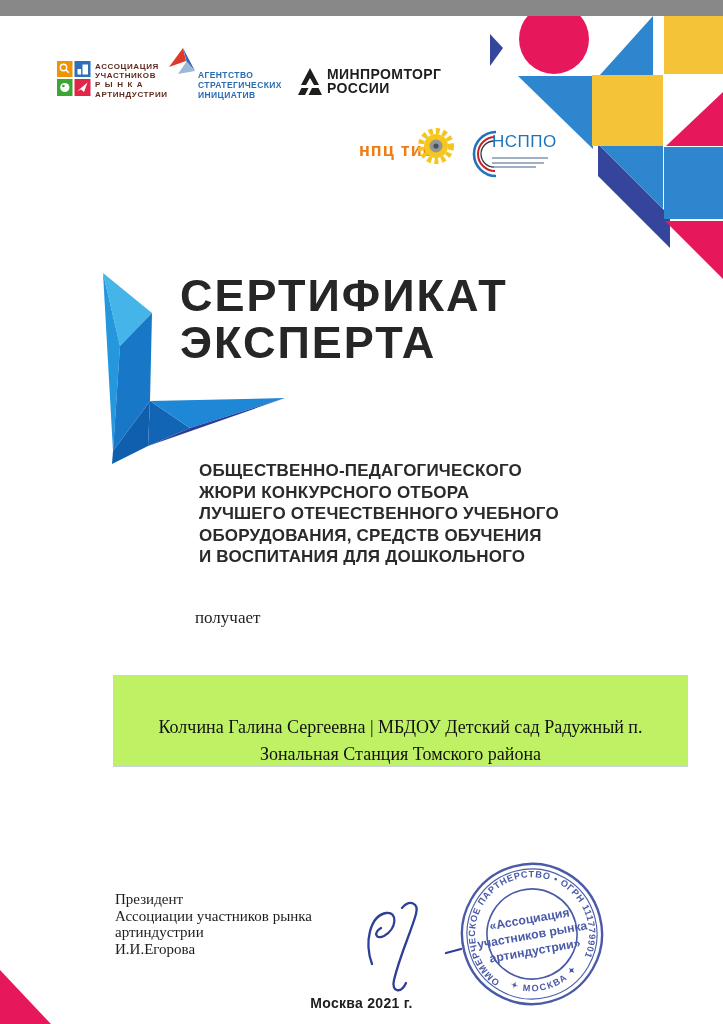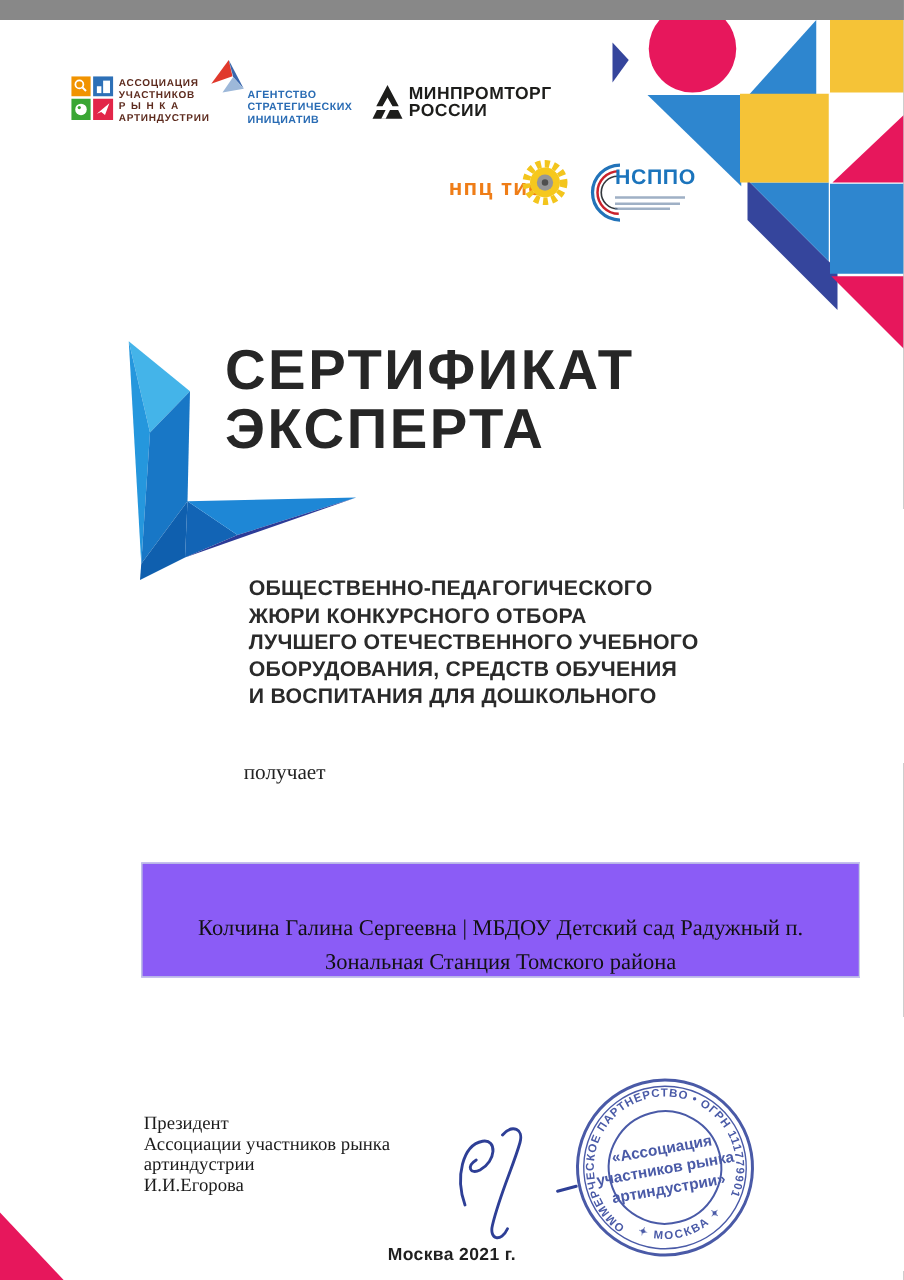--- a/index.html
+++ b/index.html
@@ -5,29 +5,29 @@
   html,body{margin:0;padding:0;background:#888;}
   #page{position:relative;width:723px;height:1024px;background:#ffffff;overflow:hidden;
         font-family:"Liberation Sans",sans-serif;margin:16px auto;}
   .abs{position:absolute;}
   
   .assoc-text{left:95px;top:46px;color:#5d2b1e;font-weight:bold;font-size:8px;line-height:9.2px;letter-spacing:.6px;}
   .assoc-text .ln2{letter-spacing:4.5px;}
   .asi-text{left:198px;top:54px;color:#2a6cb4;font-weight:bold;font-size:8.5px;line-height:10px;letter-spacing:.4px;}
   .mpt-text{left:327px;top:51px;color:#1d1d1b;font-weight:bold;font-size:14px;line-height:14px;letter-spacing:.4px;}
   .npc-label{left:359px;top:124px;color:#ef7d17;font-weight:bold;font-size:18px;letter-spacing:1px;}
-  .nsppo-label{left:492px;top:116px;color:#1b74bc;font-weight:bold;font-size:17px;letter-spacing:.5px;}
+  .nsppo-label{left:492px;top:116px;color:#1b74bc;font-weight:normal;font-size:17px;letter-spacing:.5px;}
   .nsppo-sub{left:492px;top:141px;}
   .nsppo-sub div{height:2px;background:#6b86a6;opacity:.65;margin-bottom:2.5px;}
   
   .title{left:180px;top:256px;color:#262626;font-weight:bold;font-size:45px;line-height:47px;letter-spacing:2px;}
   .body-lines{left:199px;top:444px;color:#2a2a2a;font-weight:bold;font-size:17px;line-height:21.6px;letter-spacing:.2px;}
   .receives{left:195px;top:592px;color:#222;font-family:"Liberation Serif",serif;font-size:17px;}
   
-  .recipient-box{left:113px;top:674px;width:573px;height:90px;border:1px solid #c7d3e2;background:#8b5cf6;}
+  .recipient-box{left:113px;top:659px;width:573px;height:90px;border:1px solid #c7d3e2;background:#bef264;}
   .recipient-text{left:0;top:38px;width:100%;text-align:center;color:#111;
       font-family:"Liberation Serif",serif;font-size:18px;line-height:27px;}
   
   .sig-block{left:115px;top:875px;color:#1c1c1c;font-family:"Liberation Serif",serif;font-size:15px;line-height:16.5px;}
   .footer{left:0;top:979px;width:723px;text-align:center;color:#1f1f1f;font-weight:bold;font-size:14px;letter-spacing:.3px;}
   svg{display:block;}
 </style>
 </head>
 <body>
 

